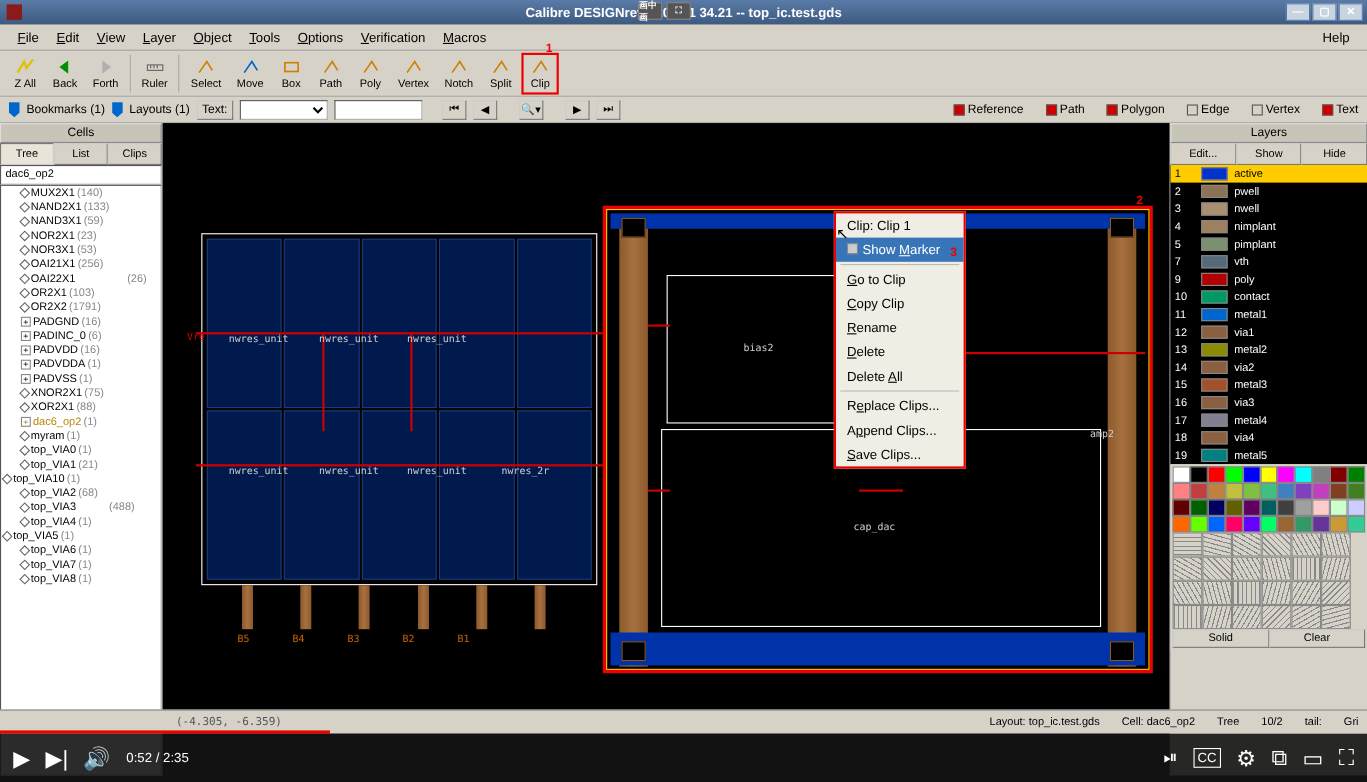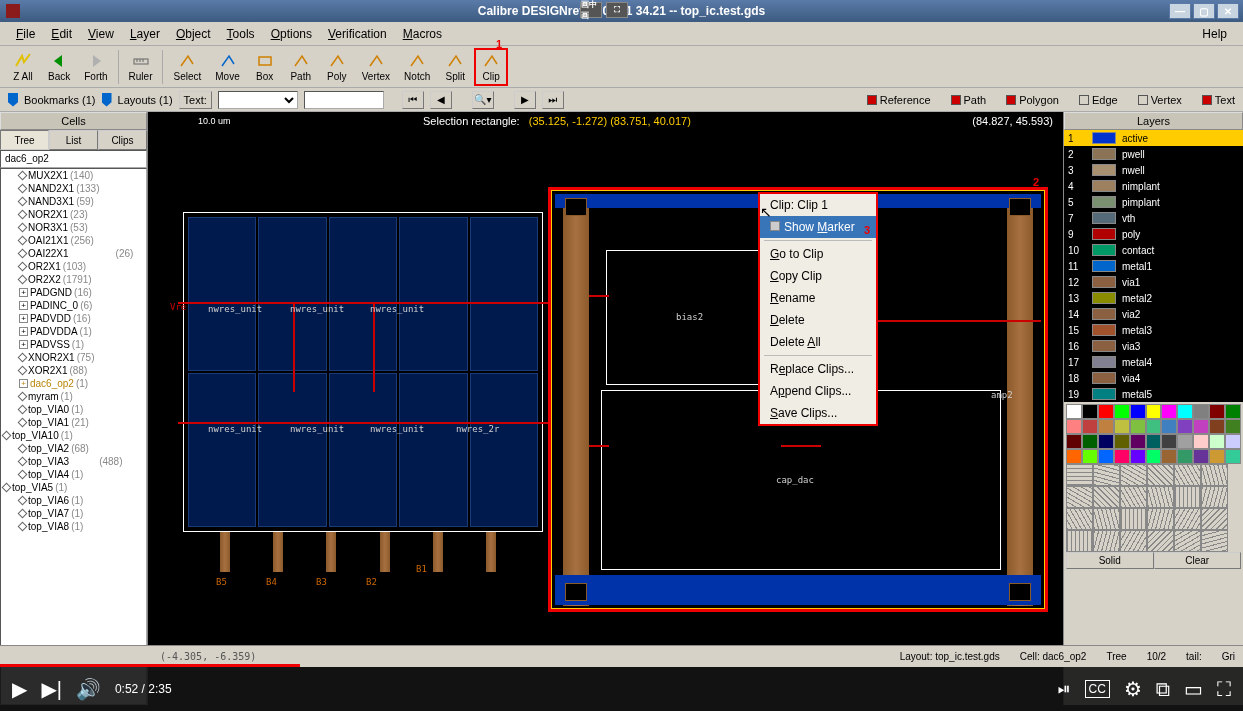--- a/index.html
+++ b/index.html
@@ -426,28 +426,20 @@
         </div>
         <div class="tree-item" style="padding-left: 18px;">
           <span class="tree-dot"></span>
           <span> top_VIA8  </span>
           <span style="color: rgb(136, 136, 136);">(1)</span>
         </div>
       </div>
   </div>
 
   <div class="canvas-area">
-    <div class="canvas-header">
-      <span class="ruler-label">10.0 um</span>
-      <span class="sel-text">
-        <span>Selection rectangle:</span>&nbsp;&nbsp;
-        <span class="sel-coords">(35.125, -1.272) (83.751, 40.017)</span>
-      </span>
-      <span class="cursor-coords">(84.827, 45.593)</span>
-    </div>
     <div class="layout-viz">
 
       <div class="sel-rect" style="left:35px;top:80px;width:360px;height:320px;"></div>
 
       <div style="position:absolute;left:40px;top:85px;width:350px;height:310px;">
         <div style="position:absolute;inset:0;display:grid;grid-template-columns:repeat(5,1fr);grid-template-rows:repeat(2,1fr);gap:2px;">
           <div style="background:#001a4d;border:1px solid #1a3a7a;"></div>
             <div style="background:#001a4d;border:1px solid #1a3a7a;"></div>
             <div style="background:#001a4d;border:1px solid #1a3a7a;"></div>
             <div style="background:#001a4d;border:1px solid #1a3a7a;"></div>
@@ -482,21 +474,21 @@
           <div class="contact-strip" style="position:relative;width:10px;height:40px;"></div>
           <div class="contact-strip" style="position:relative;width:10px;height:40px;"></div>
           <div class="contact-strip" style="position:relative;width:10px;height:40px;"></div>
           <div class="contact-strip" style="position:relative;width:10px;height:40px;"></div>
         </div>
       </div>
       <span class="label-text" style="left:68px;top:445px;color:#cc6600;">B5</span>
       <span class="label-text" style="left:118px;top:445px;color:#cc6600;">B4</span>
       <span class="label-text" style="left:168px;top:445px;color:#cc6600;">B3</span>
       <span class="label-text" style="left:218px;top:445px;color:#cc6600;">B2</span>
-      <span class="label-text" style="left:268px;top:432px;color:#cc6600;">B1</span>
+      <span class="label-text" style="left:268px;top:445px;color:#cc6600;">B1</span>
 
       <div class="clip-rect" style="left:400px;top:55px;width:500px;height:425px;">
         <div class="clip-rect-inner"></div>
         <span class="clip-num2">2</span>
 
         <div class="contact-strip" style="left:12px;top:6px;width:26px;height:410px;"></div>
         <div class="contact-strip" style="right:12px;top:6px;width:26px;height:410px;"></div>
         <div style="position:absolute;left:4px;top:4px;right:4px;height:14px;background:#0033aa;"></div>
         <div style="position:absolute;left:4px;bottom:4px;right:4px;height:30px;background:#0033aa;"></div>
 
@@ -532,20 +524,25 @@
             <div class="ctx-item"><span class="underline">S</span>ave Clips...</div>
           </div>
         <span class="ctx-num">3</span>
       </div>
       <div style="position:absolute;left:612px;top:72px;color:#000;font-size:14px;z-index:101;">↖</div>
     </div>
   </div>
 
   <div class="right-panel">
     <div class="panel-header">Layers</div>
+    <div class="layer-btns" id="layer-btns">
+        <div class="layer-btn">Edit...</div>
+        <div class="layer-btn">Show</div>
+        <div class="layer-btn">Hide</div>
+      </div>
     <div class="layer-list" id="layer-list" style="flex:0 0 auto;">
         <div class="layer-row selected">
           <span class="layer-num">1</span>
           <div class="layer-swatch" style="background: rgb(0, 51, 204);"></div>
           <span class="layer-name">active</span>
         </div>
         <div class="layer-row">
           <span class="layer-num">2</span>
           <div class="layer-swatch" style="background: rgb(139, 115, 85);"></div>
           <span class="layer-name">pwell</span>

